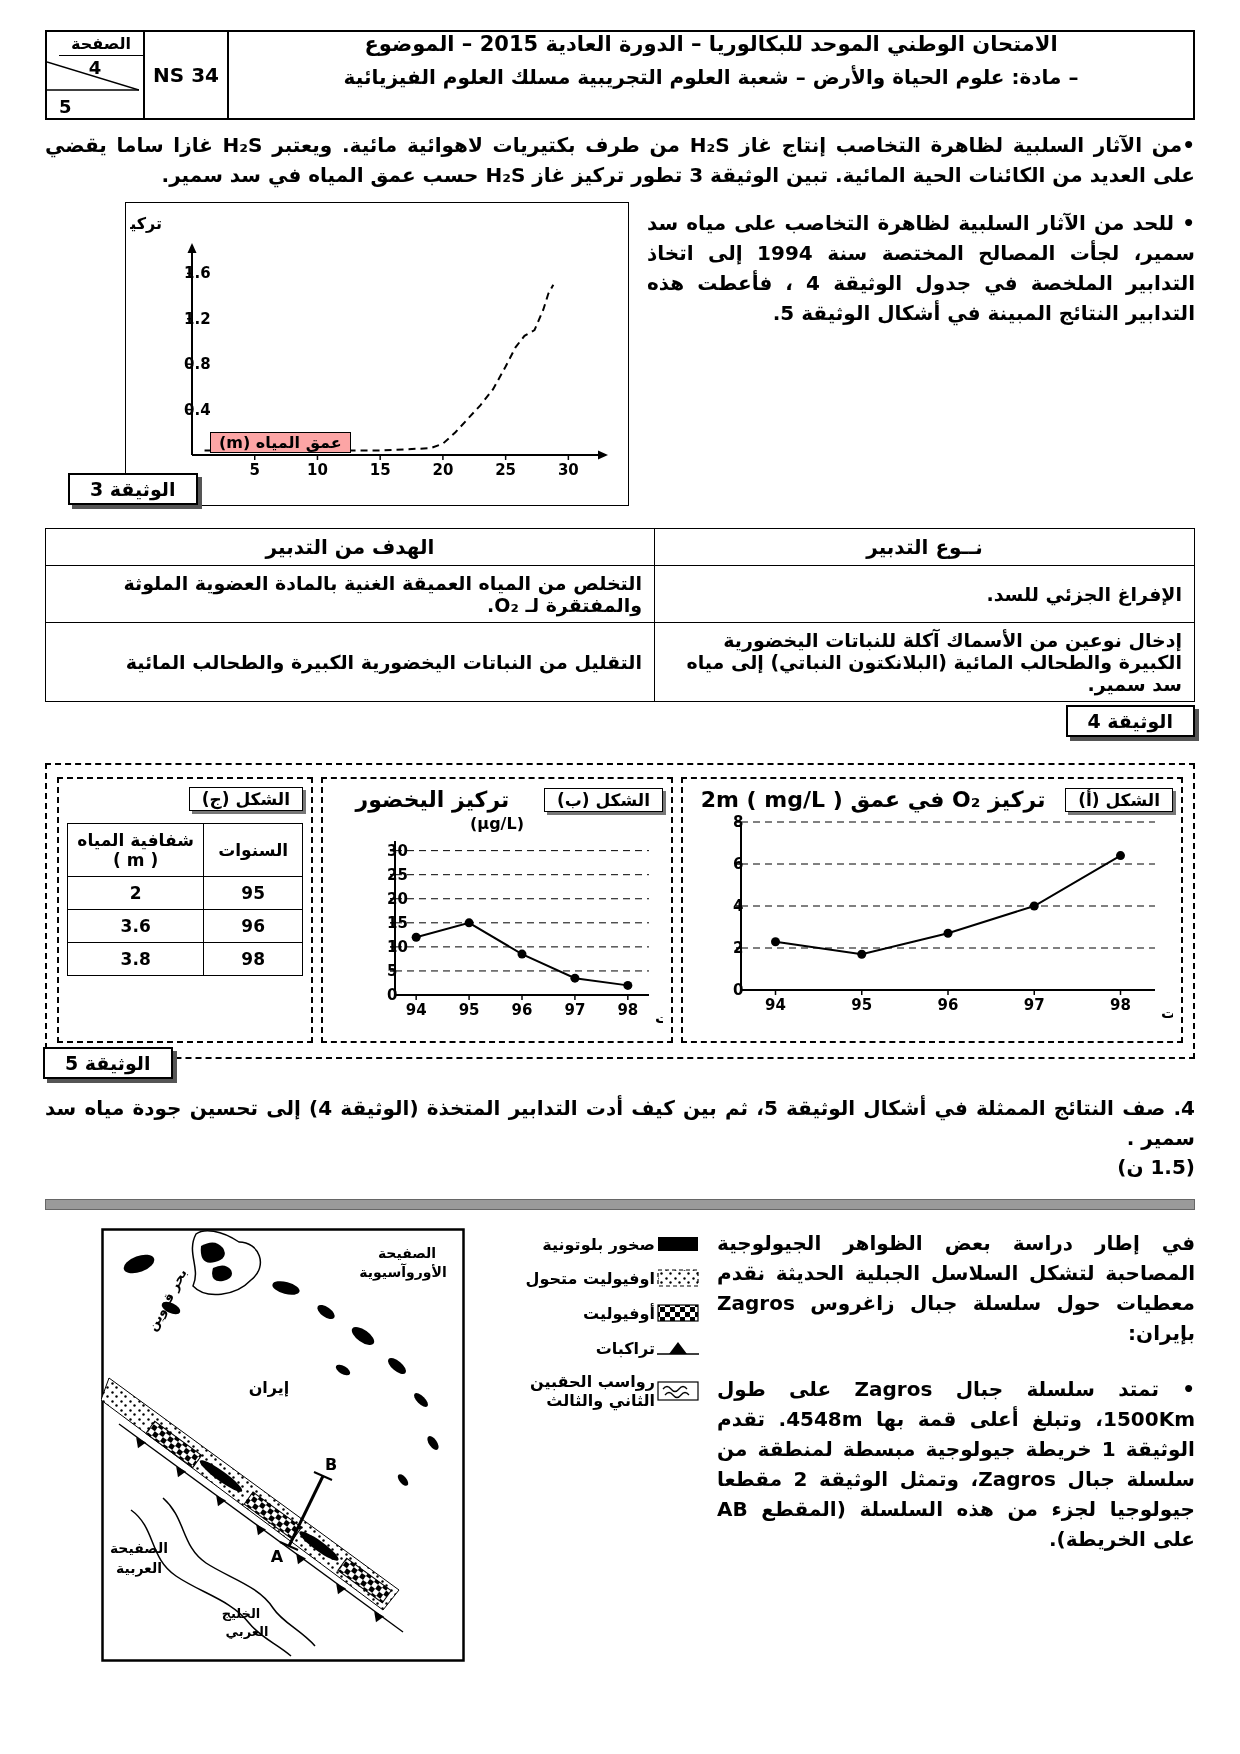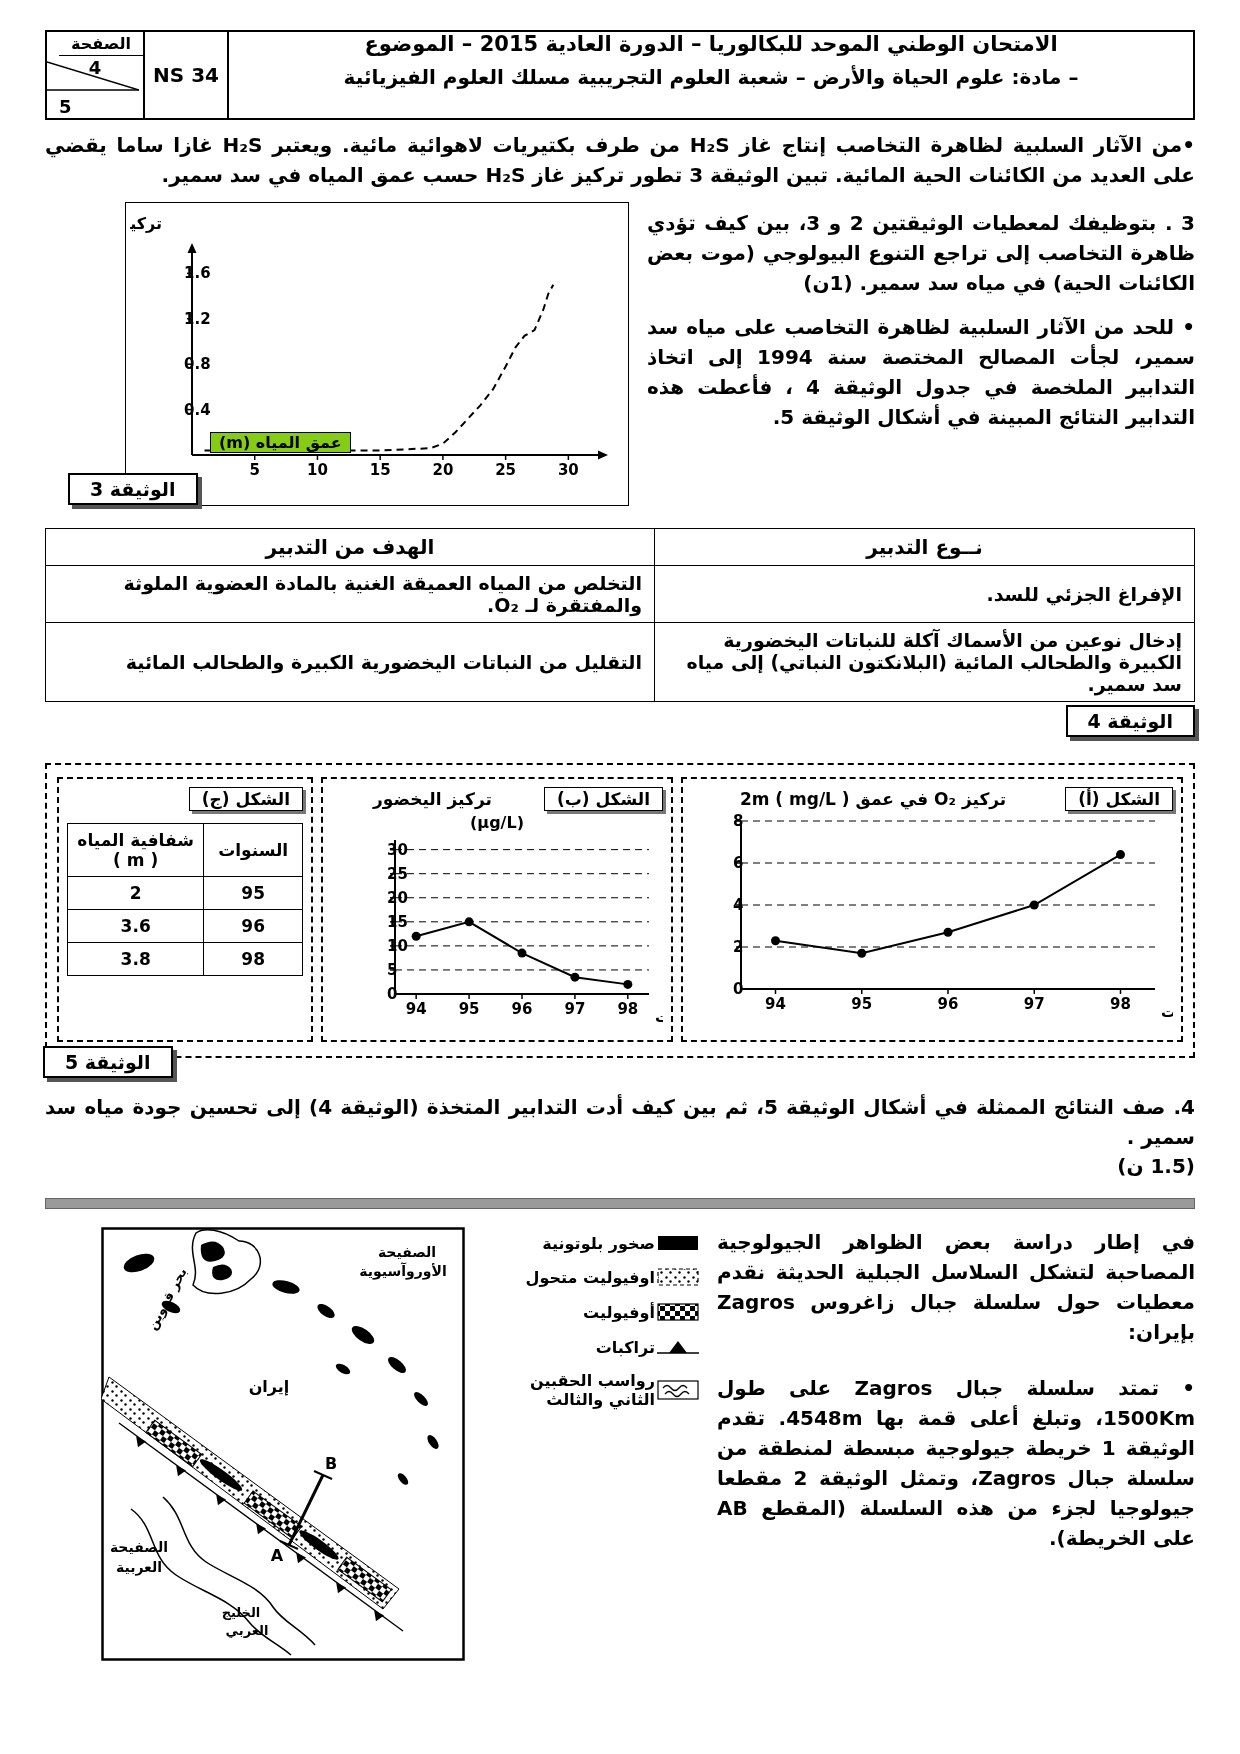--- a/index.html
+++ b/index.html
@@ -19,35 +19,35 @@
   .t1{font-size:21px;} .t2{font-size:20px;margin-top:9px;}
   
   .para{font-size:20px;font-weight:700;text-align:justify;line-height:1.5;margin:10px 0 0;}
   .bold{font-weight:700;}
   
   .row3{display:flex;gap:18px;margin-top:4px;align-items:flex-start;}
   .qcol{width:548px;}
   .qcol .para{margin-top:14px;}
   .chartcol{flex:1;position:relative;padding-top:8px;}
   .chartbox{border:1.5px solid #000;width:502px;height:302px;position:relative;background:#fff;}
-  .xlabelbox{position:absolute;left:84px;bottom:52px;border:1px solid #000;padding:0 8px;font-weight:bold;font-size:16px;background:#84cc16;}
+  .xlabelbox{position:absolute;left:84px;bottom:52px;border:1px solid #000;padding:0 8px;font-weight:bold;font-size:16px;background:#fca5a5;}
   .doclabel{display:inline-block;border:2px solid #000;background:#fff;padding:3px 20px;font-weight:bold;font-size:19px;box-shadow:4px 4px 0 #555;}
   .lbl3{position:absolute;left:-58px;bottom:0;z-index:3;}
   
   .t4{width:100%;border-collapse:collapse;margin-top:22px;}
   .t4 th,.t4 td{border:1.8px solid #000;padding:6px 12px;font-size:19px;font-weight:bold;text-align:right;}
   .t4 th{text-align:center;font-size:20px;}
   .lblrow4{margin-top:3px;}
   
   .doc5{border:2px dashed #000;margin-top:26px;padding:12px 10px 14px;position:relative;direction:ltr;display:flex;gap:8px;align-items:stretch;}
   .panel{border:2px dashed #000;padding:8px;position:relative;background:#fff;direction:rtl;}
   .panel-c{width:236px;} .panel-b{width:332px;} .panel-a{flex:1;}
   .panel-head{display:flex;align-items:center;gap:10px;}
   .figlabel{display:inline-block;border:1.5px solid #000;background:#fff;padding:1px 12px;font-weight:bold;font-size:17px;box-shadow:3px 3px 0 #777;white-space:nowrap;}
-  .figtitle{flex:1;text-align:center;font-weight:bold;font-size:17px;}
+  .figtitle{flex:1;text-align:center;font-weight:bold;font-size:22px;}
   .unitline{text-align:center;font-weight:bold;font-size:16px;margin-top:2px;}
   .tc{width:100%;border-collapse:collapse;margin-top:12px;}
   .tc th,.tc td{border:1.5px solid #000;text-align:center;font-weight:bold;font-size:17px;padding:6px 4px;}
   .lbl5{position:absolute;left:-4px;bottom:-22px;}
   
   .q4{margin-top:34px;}
   .pts{font-size:20px;font-weight:700;margin-top:2px;}
   .ex3strip{height:9px;background:#9a9a9a;border:1px solid #666;margin-top:20px;}
   .ex3{border:2px solid #000;text-align:center;font-weight:bold;font-size:22px;padding:6px 0;background:#fff;}
   
@@ -98,21 +98,20 @@
     <div class="titles">
       <div class="t1">الامتحان الوطني الموحد للبكالوريا – الدورة العادية 2015 – الموضوع</div>
       <div class="t2">– مادة: علوم الحياة والأرض – شعبة العلوم التجريبية مسلك العلوم الفيزيائية</div>
     </div>
   </header>
 
   <p class="para">•من الآثار السلبية لظاهرة التخاصب إنتاج غاز H₂S من طرف بكتيريات لاهوائية مائية. ويعتبر H₂S غازا ساما يقضي على العديد من الكائنات الحية المائية. تبين الوثيقة 3 تطور تركيز غاز H₂S حسب عمق المياه في سد سمير.</p>
 
   <div class="row3">
     <div class="qcol">
-      <p class="para bold">3 . بتوظيفك لمعطيات الوثيقتين 2 و 3، بين كيف تؤدي ظاهرة التخاصب إلى تراجع التنوع البيولوجي (موت بعض الكائنات الحية) في مياه سد سمير. (1ن)</p>
       <p class="para">• للحد من الآثار السلبية لظاهرة التخاصب على مياه سد سمير، لجأت المصالح المختصة سنة 1994 إلى اتخاذ التدابير الملخصة في جدول الوثيقة 4 ، فأعطت هذه التدابير النتائج المبينة في أشكال الوثيقة 5.</p>
     </div>
     <div class="chartcol">
       <div class="chartbox">
         <svg width="498" height="298">
             <line x1="62" y1="252" x2="476" y2="252" stroke="#000" stroke-width="2"></line>
             <line x1="62" y1="252" x2="62" y2="42" stroke="#000" stroke-width="2"></line>
             <path d="M478,252 l-10,-4.5 v9 z" fill="#000"></path>
             <path d="M62,40 l-4.5,10 h9 z" fill="#000"></path>
             <line x1="124.72727272727272" y1="252" x2="124.72727272727272" y2="257" stroke="#000" stroke-width="1.5"></line>

